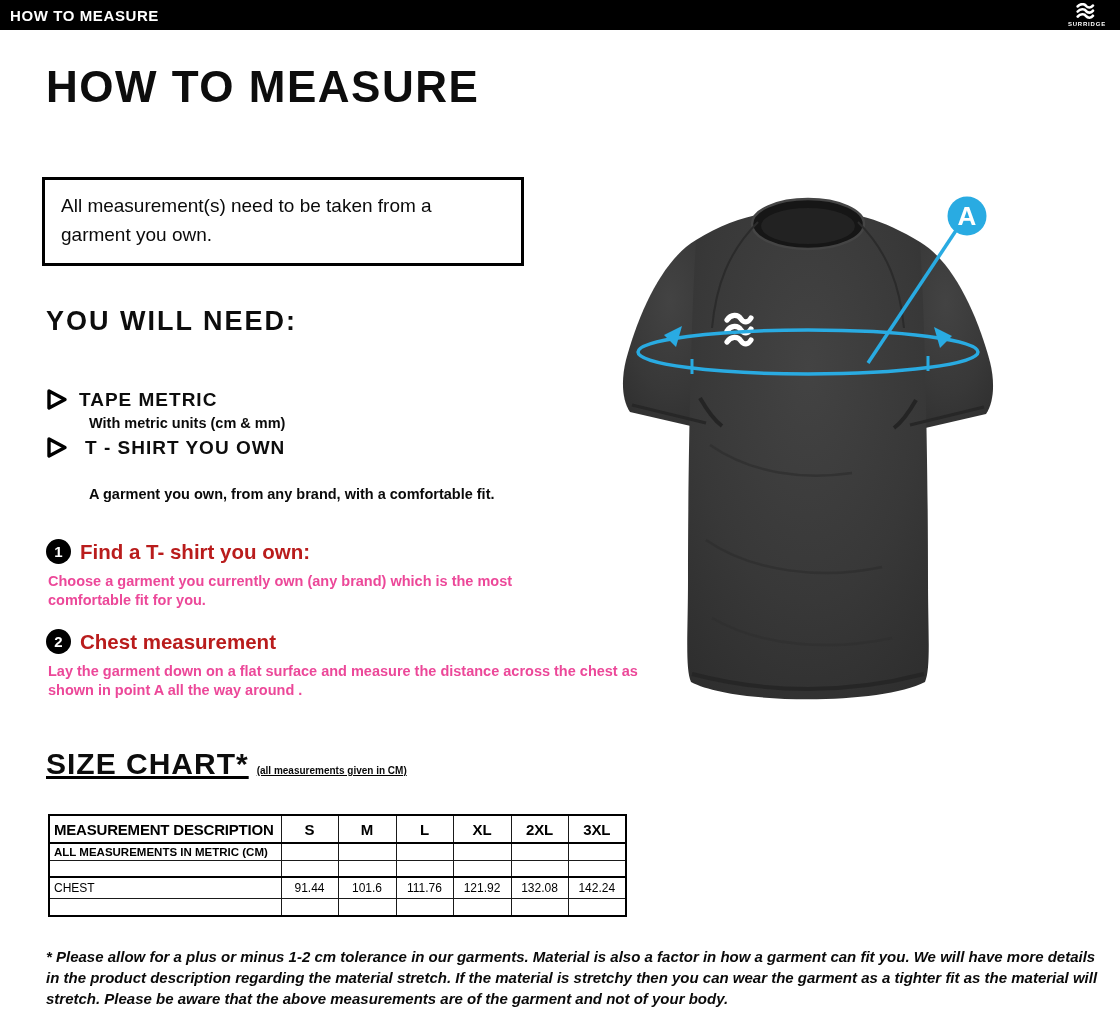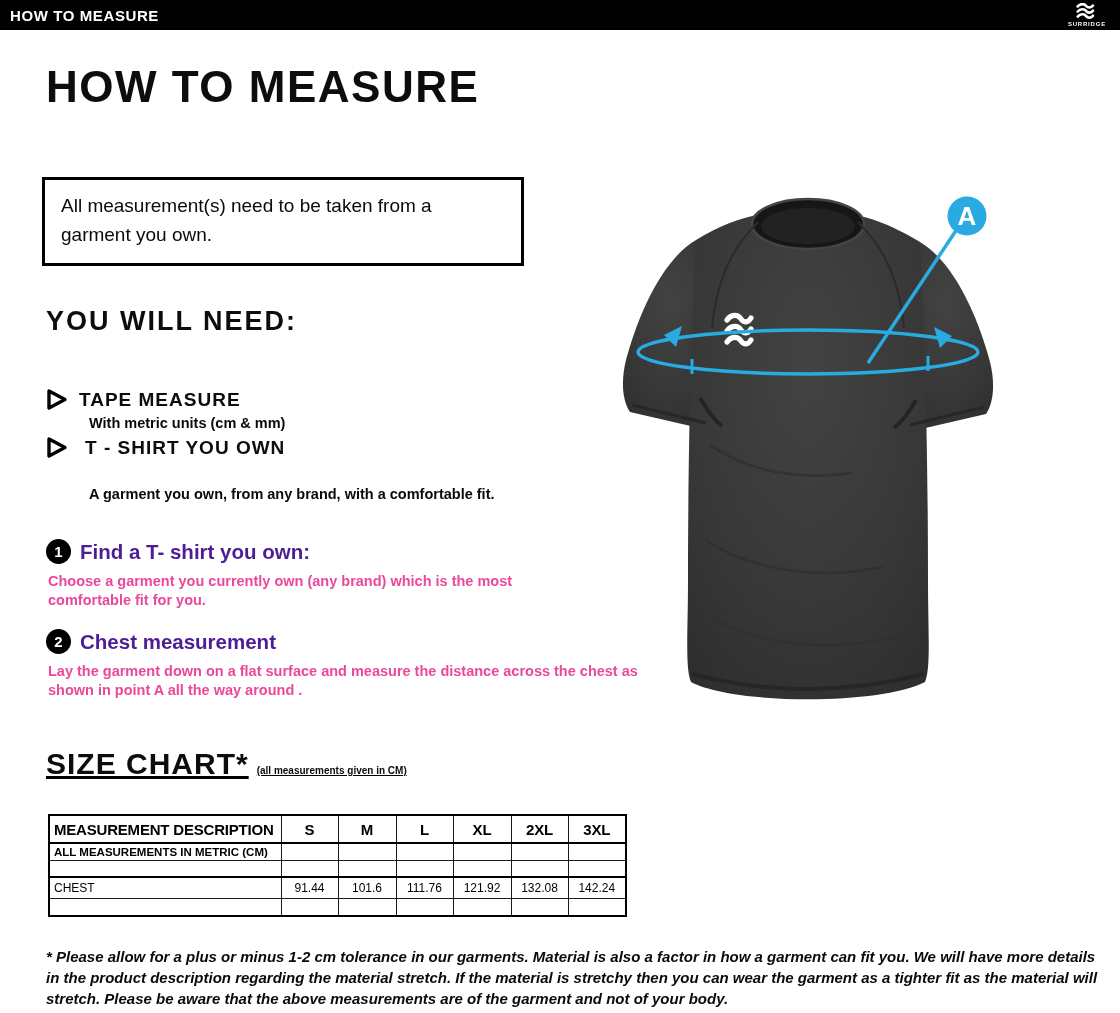--- a/index.html
+++ b/index.html
@@ -26,21 +26,21 @@
   .need-title { font-size:19px; font-weight:bold; letter-spacing:1px; color:#0d0d0d; }
   .need-desc { position:absolute; left:50px; font-size:14.5px; font-weight:bold; color:#0a0a0a;margin-left:39px; }
   .need-desc.first { top:415px; }
   .need-desc.second { top:486px; }
 
   .step { position:absolute; left:46px; display:flex; align-items:center; gap:9px; }
   .step.one { top:539px; }
   .step.two { top:629px; }
   .step-circle { width:25px; height:25px; border-radius:50%; background:#000; color:#fff;
                  display:flex; align-items:center; justify-content:center; font-size:15px; font-weight:bold; flex:0 0 auto; }
-  .step-title { font-size:20.5px; font-weight:bold; color:#4c1d95; }
+  .step-title { font-size:20.5px; font-weight:bold; color:#b91c1c; }
   .step-desc { position:absolute; left:48px; font-size:14.5px; font-weight:bold; line-height:1.32; color:#ec4899; }
   .step-desc.one { top:572px; width:545px; }
   .step-desc.two { top:662px; width:590px; }
 
   .size-chart-head { position:absolute; left:46px; top:747px; display:flex; align-items:baseline;text-decoration:underline; }
   .size-chart-title { font-size:30px; font-weight:bold; letter-spacing:1px; color:#0d0d0d; }
   .size-chart-sub { font-size:10px; font-weight:bold; margin-left:8px; color:#0a0a0a; }
 
   
   table.size-table { position:absolute; left:48px; top:814px; width:577px; border-collapse:collapse;
@@ -84,21 +84,21 @@
   <div class="h1">HOW TO MEASURE</div>
 
   <div class="notice-box">All measurement(s) need to be taken from a garment you own.</div>
 
   <div class="h2-need">YOU WILL NEED:</div>
 
   <div class="need-item first">
     <svg width="22" height="23" viewBox="0 0 22 23">
       <polygon points="3,3 19,11.5 3,20" fill="#fff" stroke="#000" stroke-width="3.4" stroke-linejoin="round"></polygon>
     </svg>
-    <span class="need-title">TAPE MEASURE</span>
+    <span class="need-title">TAPE METRIC</span>
   </div>
   <div class="need-desc first">With metric units (cm &amp; mm)</div>
 
   <div class="need-item second">
     <svg width="22" height="23" viewBox="0 0 22 23">
       <polygon points="3,3 19,11.5 3,20" fill="#fff" stroke="#000" stroke-width="3.4" stroke-linejoin="round"></polygon>
     </svg>
     <span class="need-title">T - SHIRT YOU OWN</span>
   </div>
   <div class="need-desc second">A garment you own, from any brand, with a comfortable fit.</div>

